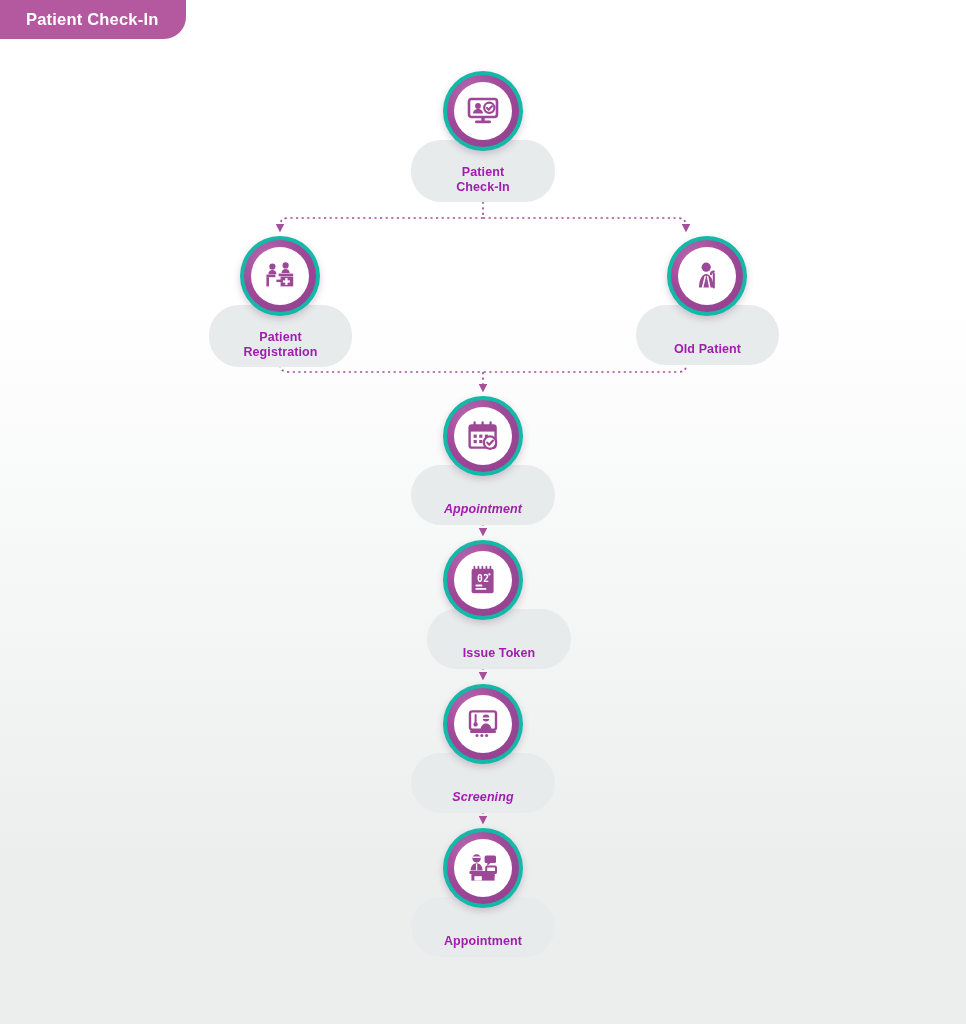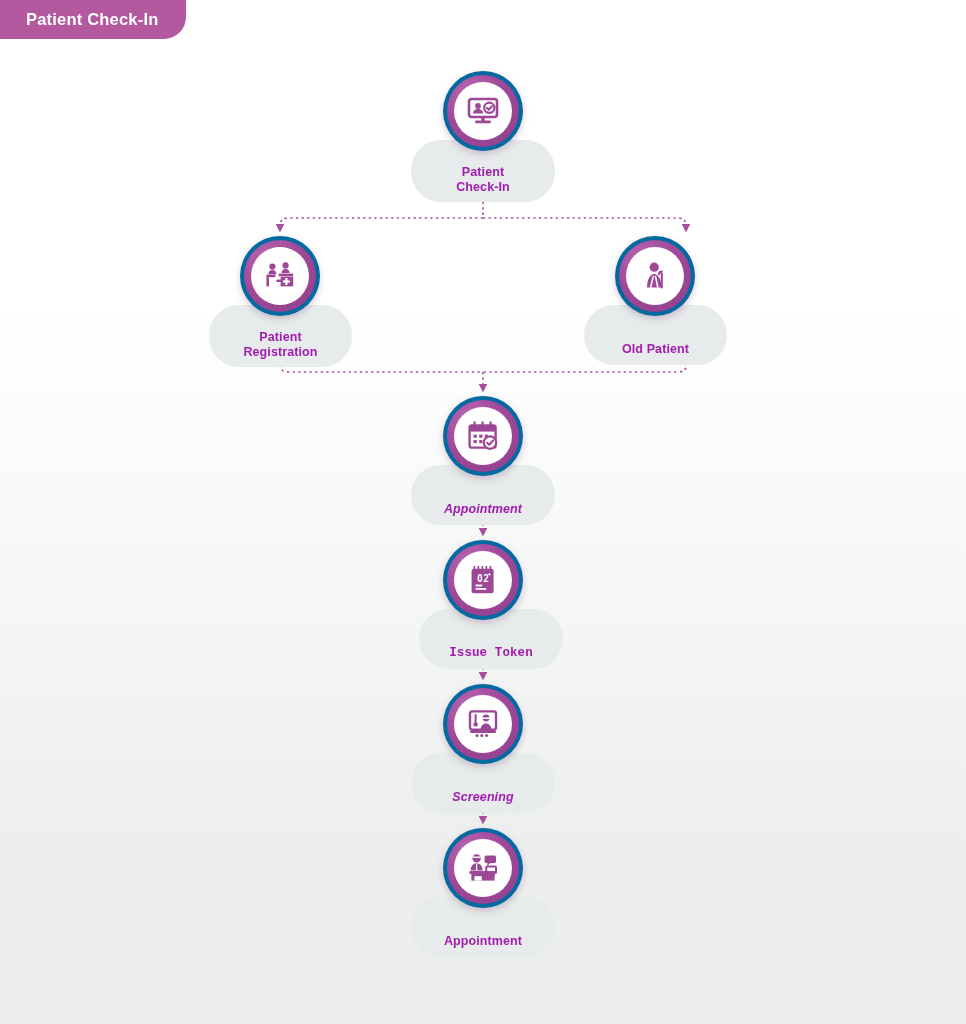--- a/index.html
+++ b/index.html
@@ -81,21 +81,21 @@
 
   .circle-wrap {
     position: absolute;
     width: 80px;
     height: 80px;
   }
   .circle {
     position: absolute;
     inset: 0;
     border-radius: 50%;
-    background: #0369a1;
+    background: #14b8a6;
     box-shadow: 0 3px 7px rgba(120, 70, 115, 0.28);
     display: flex;
     align-items: center;
     justify-content: center;
     box-sizing: border-box;
   }
   .ring {
     position: absolute;
     left: 4px;
     top: 4px;
@@ -199,21 +199,21 @@
             <rect x="15.6" y="14.6" width="14.6" height="2.6" fill="#9c4896"></rect>
             <rect x="17.6" y="17.6" width="12.6" height="9.8" fill="#9c4896"></rect>
             <rect x="22.3" y="19" width="2.2" height="7" fill="#ffffff"></rect>
             <rect x="19.9" y="21.4" width="7" height="2.2" fill="#ffffff"></rect>
           </svg>
         </div>
       </div>
     </div>
   </div>
 
-  <div class="node" style="left:584px; top:236px; width:143px; height:130px;">
+  <div class="node" style="left:636px; top:236px; width:143px; height:130px;">
     <div class="pill" style="left:0px; top:303px; width:143px; top:69px;">
       <span class="pill-label">Old Patient</span>
     </div>
     <div class="circle-wrap" style="left:31px; top:0px;">
       <div class="circle">
         <div class="ring"></div>
         <div class="inner">
           <svg class="icon-svg" width="34" height="34" viewBox="0 0 34 34" xmlns="http://www.w3.org/2000/svg">
             <circle cx="16.2" cy="8.2" r="4.6" fill="#9c4896"></circle>
             <path d="M9 28.5c0-7.6 3.2-13.4 7.2-13.4s7.2 5.8 7.2 13.4z" fill="#9c4896"></path>
@@ -245,21 +245,21 @@
             <rect x="13.2" y="21" width="3.2" height="3.2" fill="#9c4896"></rect>
             <circle cx="24" cy="23.6" r="6.2" fill="#ffffff" stroke="#9c4896" stroke-width="2.2"></circle>
             <path d="M21.2 23.6l2 2.2 3.8-4.3" fill="none" stroke="#9c4896" stroke-width="2.1" stroke-linecap="round" stroke-linejoin="round"></path>
           </svg>
         </div>
       </div>
     </div>
   </div>
 
   <div class="node" style="left:411px; top:540px; width:144px; height:130px;">
-    <div class="pill" style="left:8px; top:69px; width:144px;font-family:Liberation Mono, monospace;">
+    <div class="pill" style="left:16px; top:69px; width:144px;">
       <span class="pill-label">Issue Token</span>
     </div>
     <div class="circle-wrap" style="left:32px; top:0px;">
       <div class="circle">
         <div class="ring"></div>
         <div class="inner">
           <svg class="icon-svg" width="34" height="34" viewBox="0 0 34 34" xmlns="http://www.w3.org/2000/svg">
             <path d="M8.4 3.6v3M12.4 3.6v3M16.4 3.6v3M20.4 3.6v3M24.4 3.6v3" stroke="#9c4896" stroke-width="1.7" stroke-linecap="round"></path>
             <rect x="5.6" y="5.8" width="22" height="24.4" rx="2" fill="#9c4896"></rect>
             <text x="11" y="19.4" font-family="DejaVu Sans Mono, monospace" font-size="9.6" font-weight="bold" fill="#ffffff" letter-spacing="0.5">02</text>

